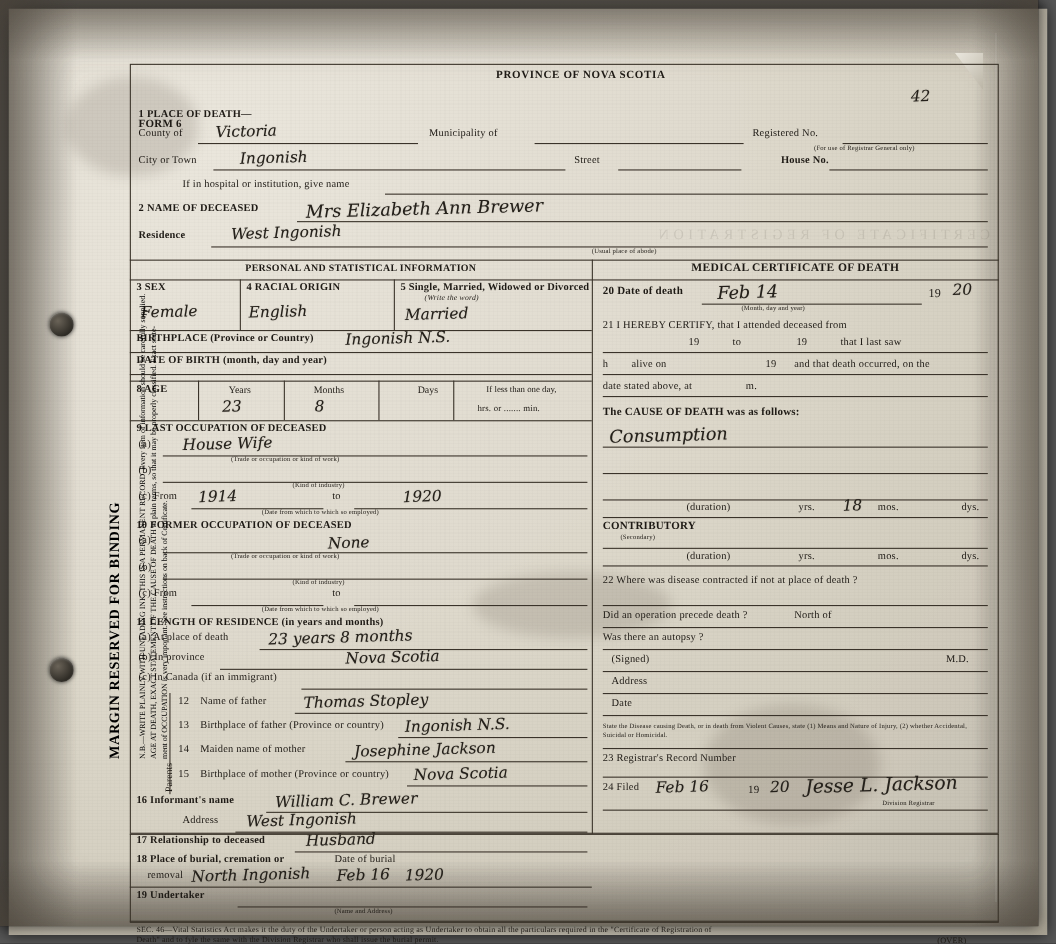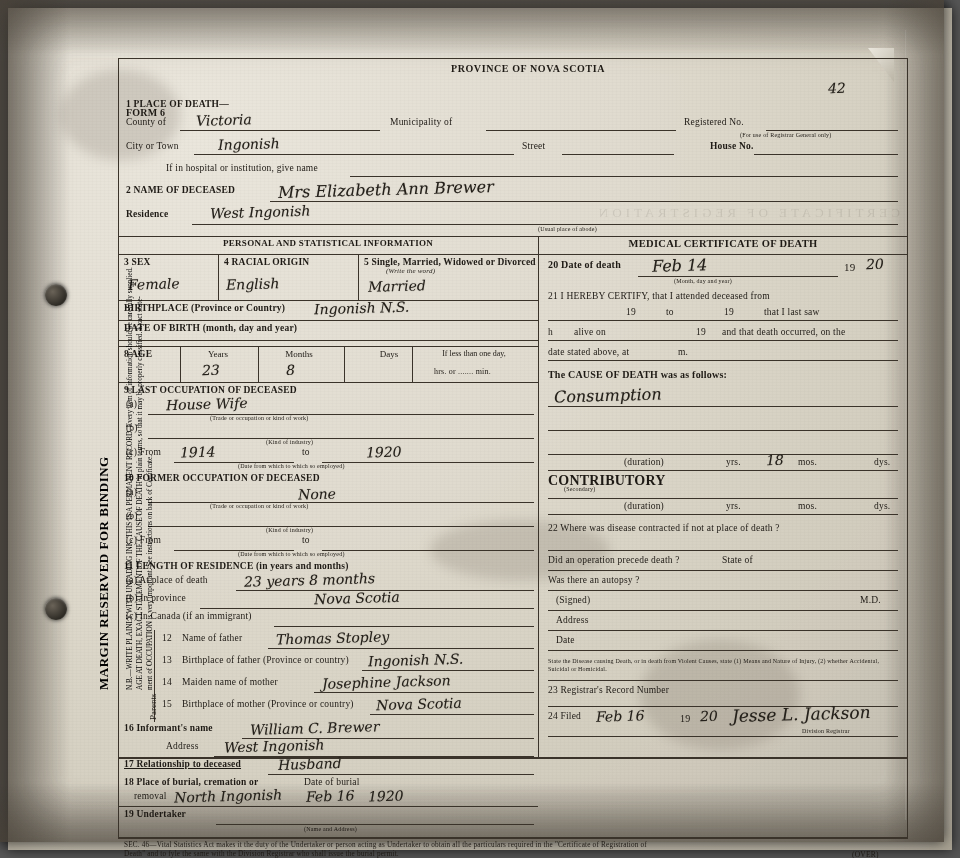--- a/index.html
+++ b/index.html
@@ -258,35 +258,35 @@
     <div class="ln" style="left:430px;top:372px;width:350px;"></div>
     <div class="ln" style="left:430px;top:396px;width:350px;"></div>
 
     <div class="t" style="left:506px;top:400px;">(duration)</div>
     <div class="t" style="left:608px;top:400px;">yrs.</div>
     <div class="hand m" style="left:648px;top:394px;">18</div>
     <div class="t" style="left:680px;top:400px;">mos.</div>
     <div class="t" style="left:756px;top:400px;">dys.</div>
     <div class="ln" style="left:430px;top:412px;width:350px;"></div>
 
-    <div class="t bold" style="left:430px;top:416px;font-size:14px;">CONTRIBUTORY</div>
+    <div class="t bold" style="left:430px;top:416px;font-size:10px;">CONTRIBUTORY</div>
     <div class="t xs" style="left:446px;top:428px;">(Secondary)</div>
     <div class="ln" style="left:430px;top:440px;width:350px;"></div>
 
     <div class="t" style="left:506px;top:444px;">(duration)</div>
     <div class="t" style="left:608px;top:444px;">yrs.</div>
     <div class="t" style="left:680px;top:444px;">mos.</div>
     <div class="t" style="left:756px;top:444px;">dys.</div>
     <div class="ln" style="left:430px;top:456px;width:350px;"></div>
 
     <div class="t" style="left:430px;top:466px;font-size:9.5px;">22 Where was disease contracted if not at place of death ?</div>
     <div class="ln" style="left:430px;top:492px;width:350px;"></div>
 
     <div class="t" style="left:430px;top:498px;">Did an operation precede death ?</div>
-    <div class="t" style="left:604px;top:498px;">State of</div>
+    <div class="t" style="left:604px;top:498px;">North of</div>
     <div class="ln" style="left:430px;top:512px;width:350px;"></div>
 
     <div class="t" style="left:430px;top:518px;">Was there an autopsy ?</div>
     <div class="ln" style="left:430px;top:532px;width:350px;"></div>
 
     <div class="t" style="left:438px;top:538px;">(Signed)</div>
     <div class="t" style="left:742px;top:538px;">M.D.</div>
     <div class="ln" style="left:430px;top:552px;width:350px;"></div>
 
     <div class="t" style="left:438px;top:558px;">Address</div>
@@ -302,21 +302,21 @@
     <div class="ln" style="left:430px;top:648px;width:350px;"></div>
 
     <div class="t" style="left:430px;top:654px;font-size:9.5px;">24 Filed</div>
     <div class="hand m" style="left:478px;top:650px;">Feb 16</div>
     <div class="t" style="left:562px;top:656px;font-size:10px;">19</div>
     <div class="hand m" style="left:582px;top:650px;">20</div>
     <div class="hand l" style="left:614px;top:646px;font-size:17px;">Jesse L. Jackson</div>
     <div class="t xs" style="left:684px;top:670px;">Division Registrar</div>
     <div class="ln" style="left:430px;top:678px;width:350px;"></div>
 
-    <div class="t bold" style="left:6px;top:702px;text-decoration:underline;">17 Relationship to deceased</div>
+    <div class="t bold" style="left:6px;top:702px;">17 Relationship to deceased</div>
     <div class="ln" style="left:150px;top:716px;width:266px;"></div>
     <div class="hand m" style="left:160px;top:698px;">Husband</div>
 
     <div class="t bold" style="left:6px;top:720px;">18 Place of burial, cremation or</div>
     <div class="t" style="left:16px;top:734px;">removal</div>
     <div class="hand m" style="left:56px;top:730px;">North Ingonish</div>
     <div class="t" style="left:186px;top:720px;">Date of burial</div>
     <div class="hand m" style="left:188px;top:730px;">Feb 16</div>
     <div class="hand m" style="left:250px;top:730px;">1920</div>
     <div class="ln" style="left:0;top:748px;width:420px;"></div>

